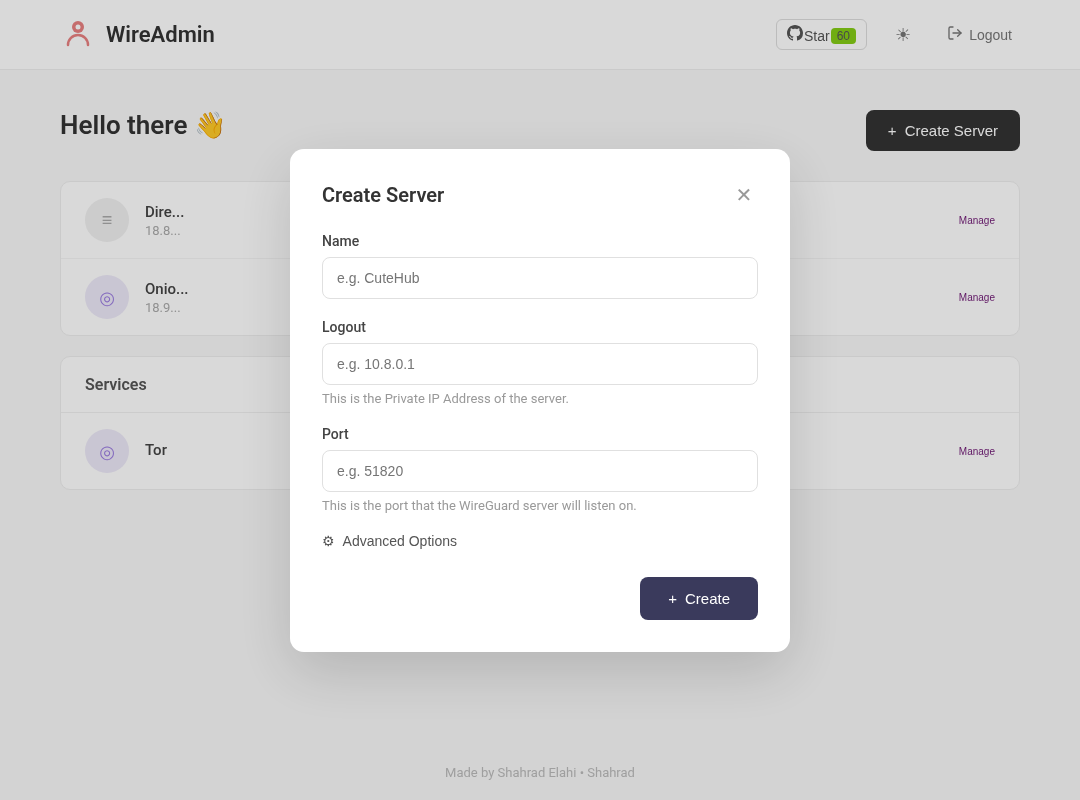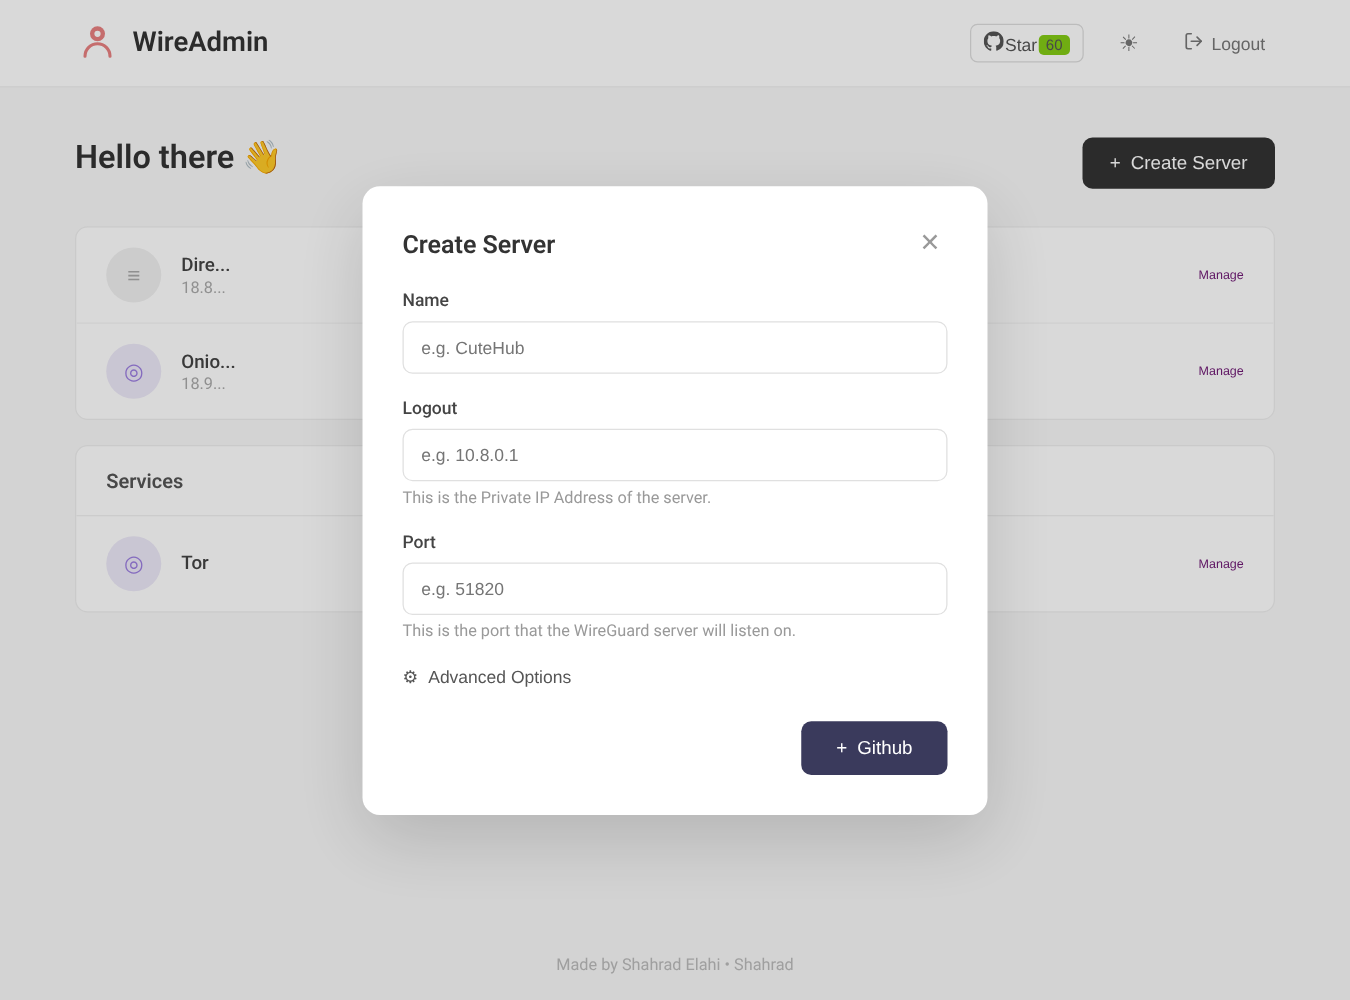--- a/index.html
+++ b/index.html
@@ -377,17 +377,17 @@
     </div>
 
     <button class="advanced-options">
       <span>⚙</span>
       <span>Advanced Options</span>
     </button>
 
     <div class="modal-footer">
       <button class="create-btn">
         <span>+</span>
-        <span>Github</span>
+        <span>Create</span>
       </button>
     </div>
   </div>
 </div>
 
 </body></html>

